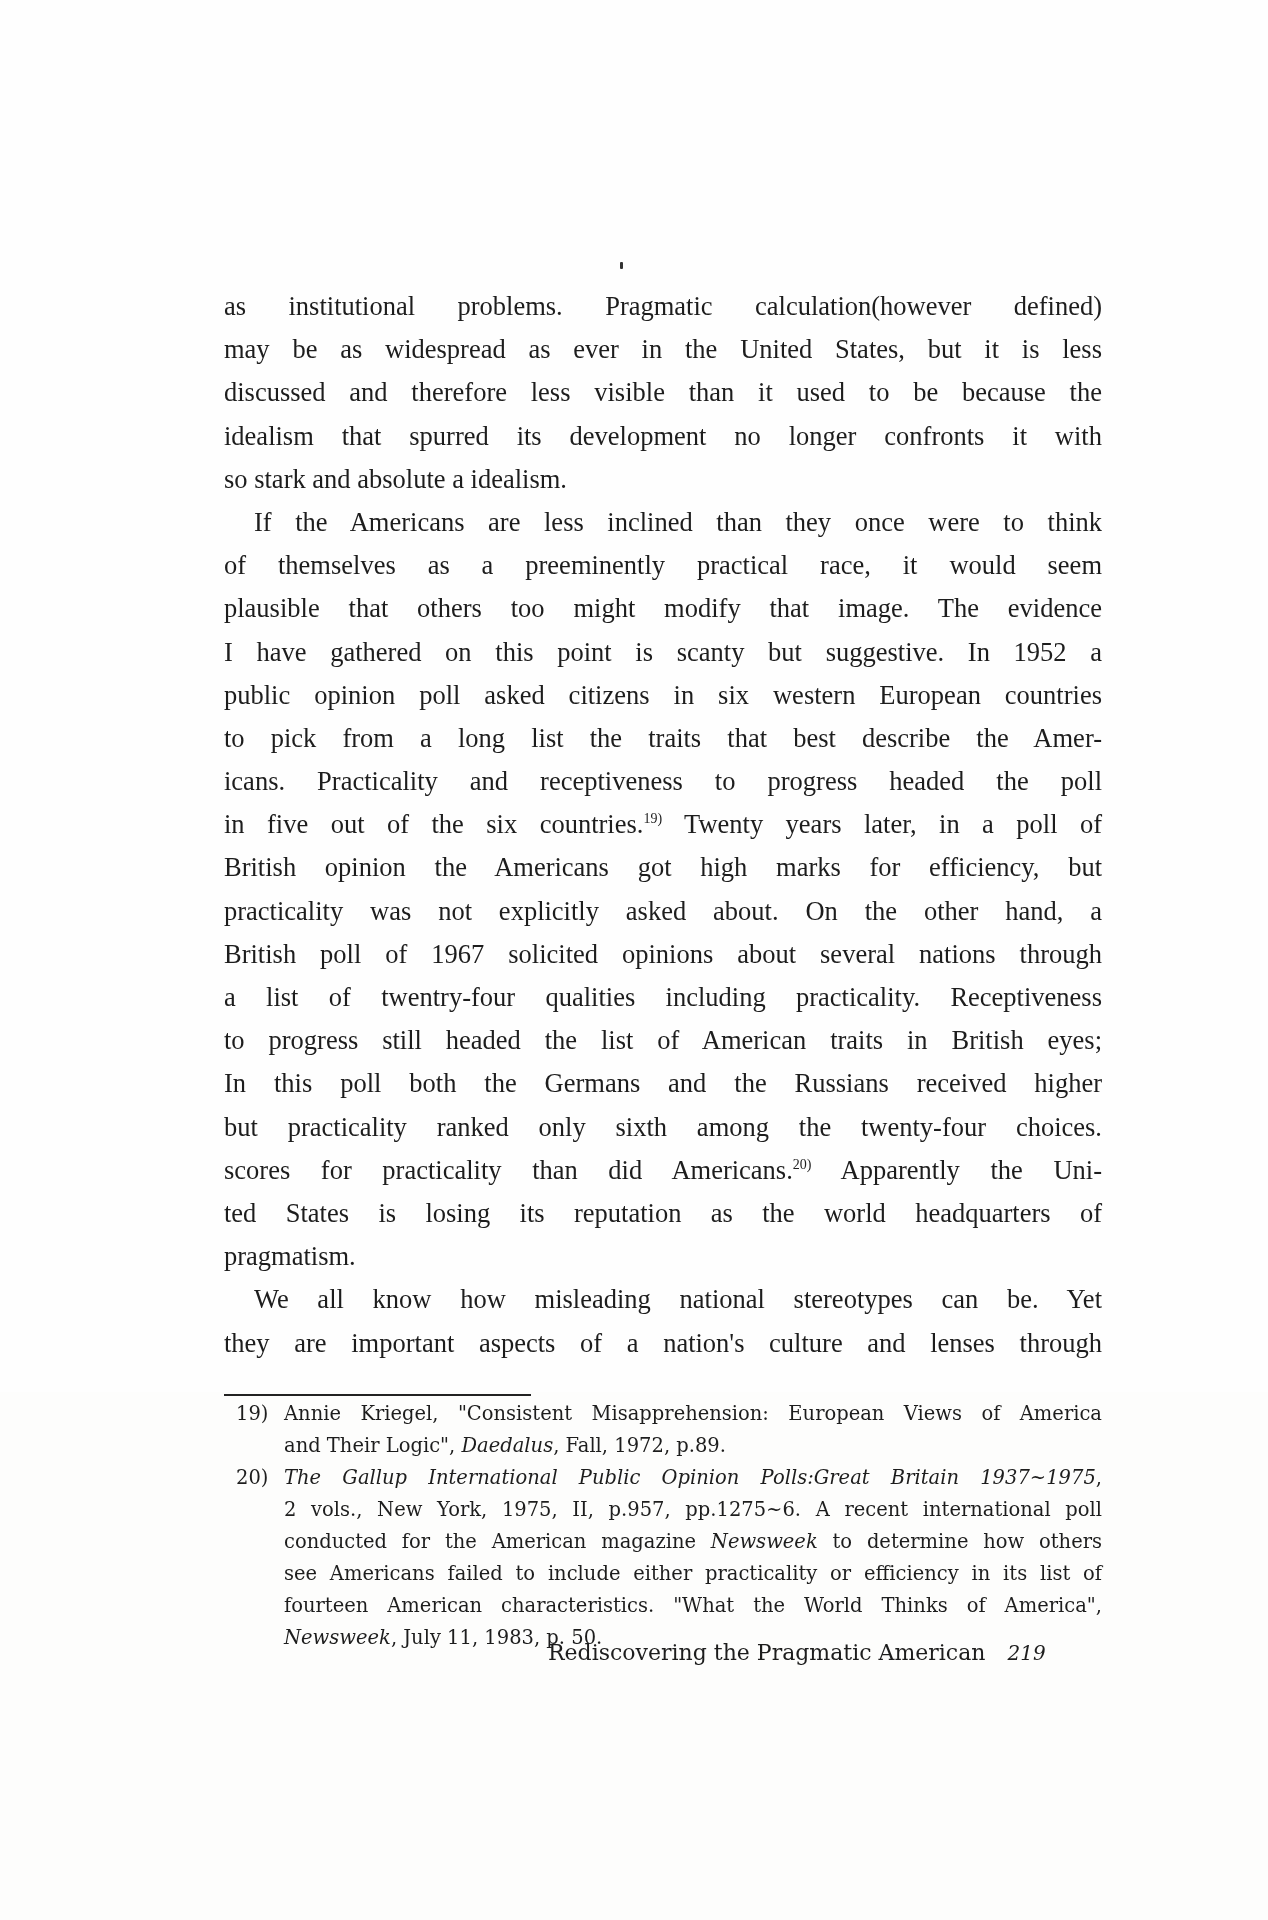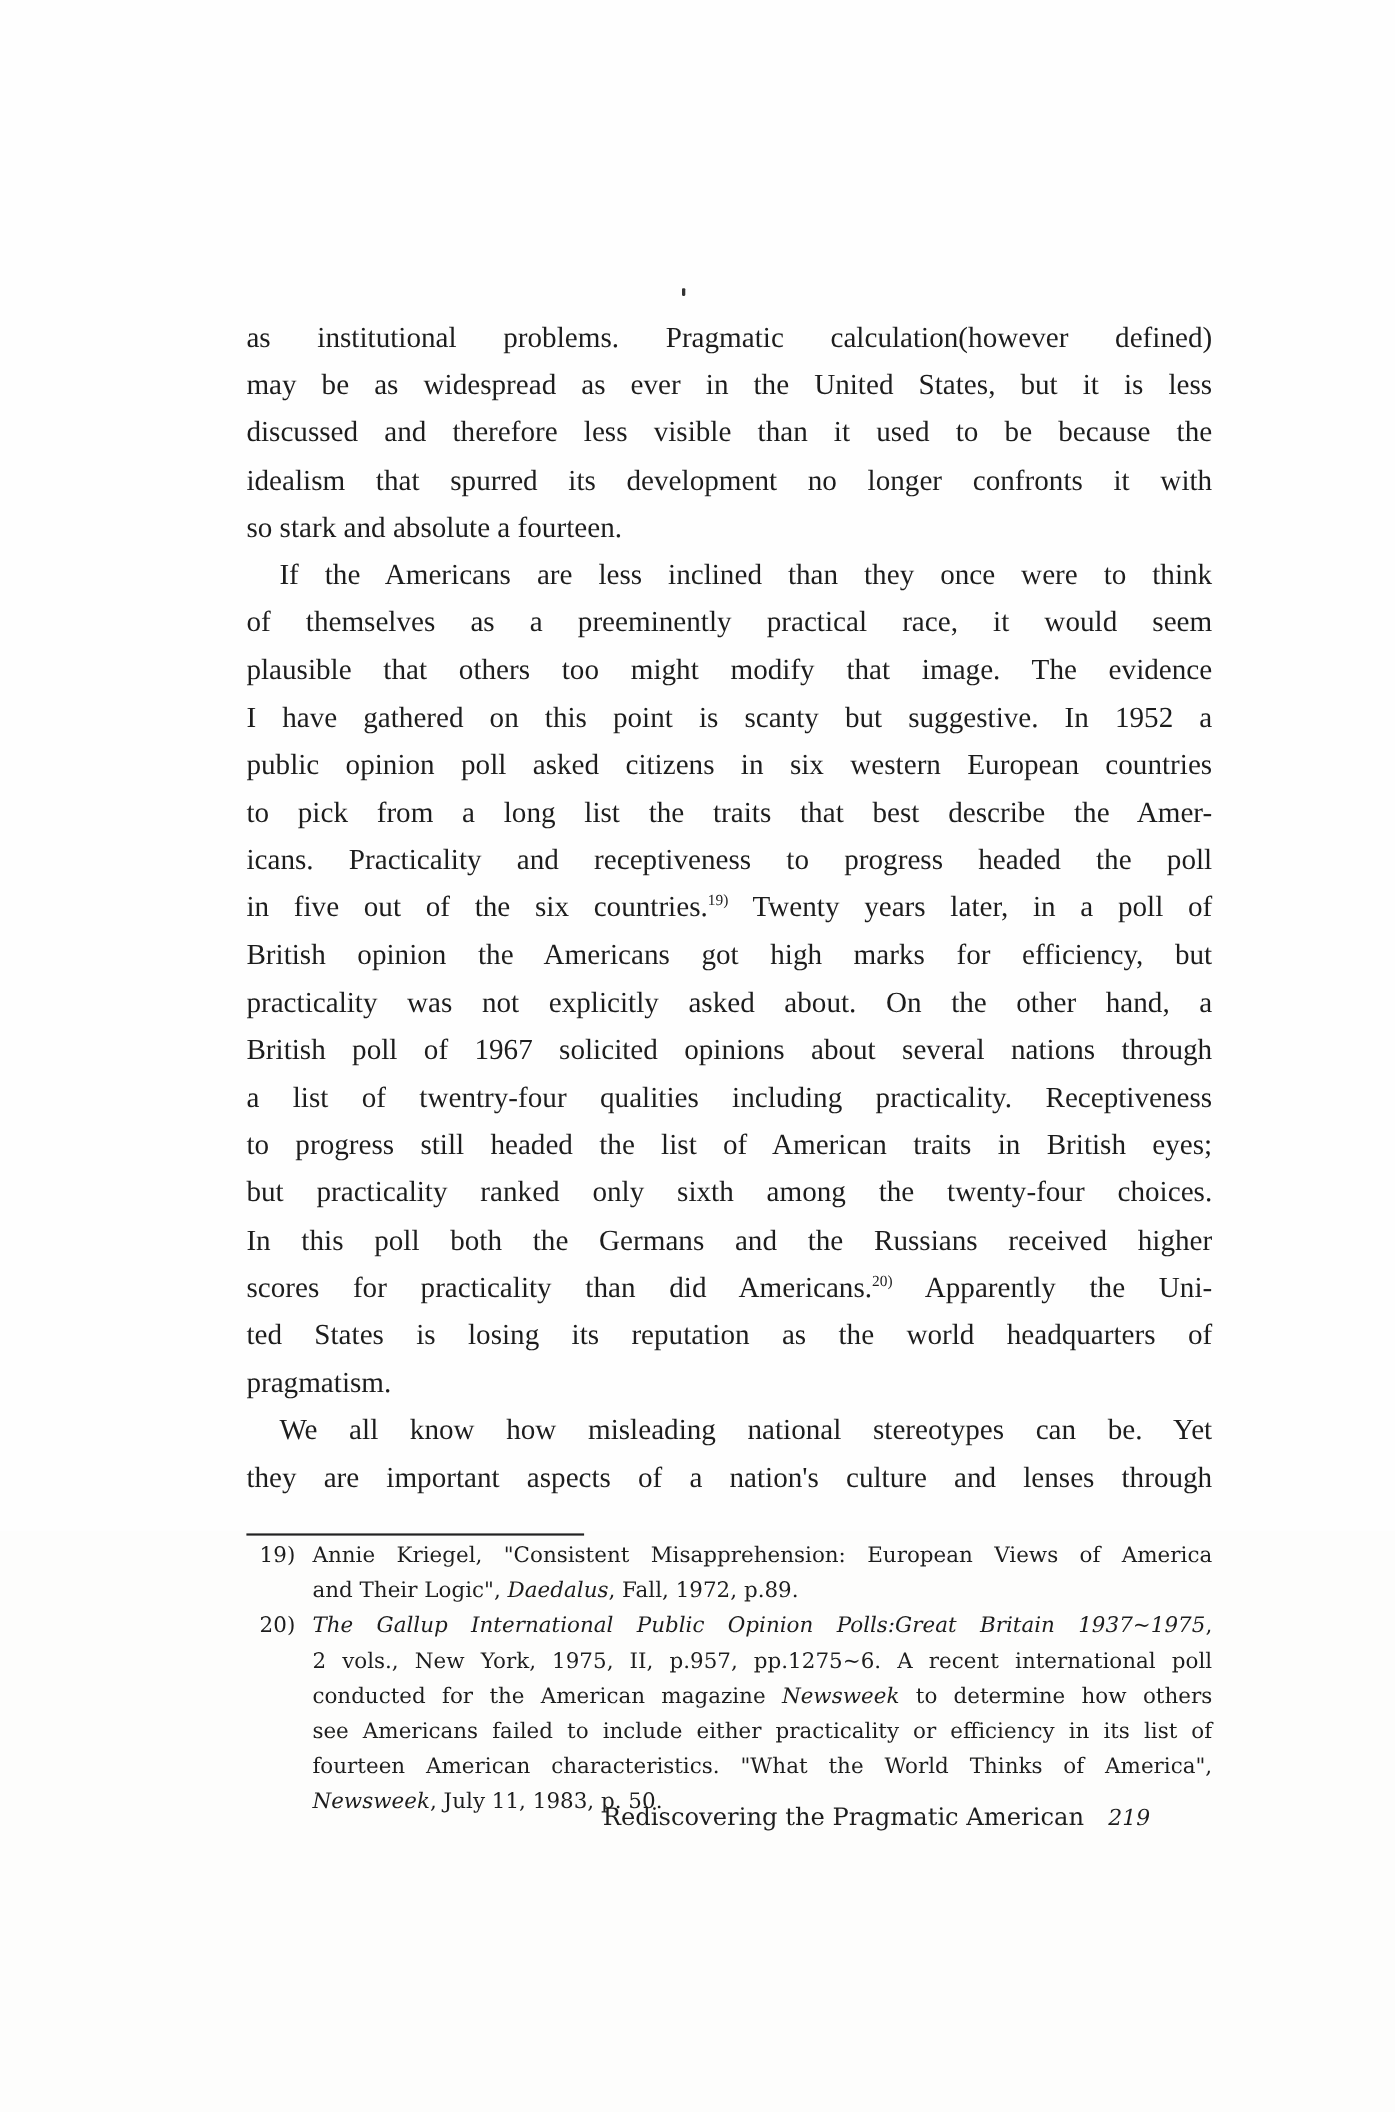--- a/index.html
+++ b/index.html
@@ -38,36 +38,36 @@
 <body>
 
 <div class="page">
   <div class="speck"></div>
 
   <div class="body-text">
     <span class="line">as institutional problems. Pragmatic calculation(however defined)</span>
     <span class="line">may be as widespread as ever in the United States, but it is less</span>
     <span class="line">discussed and therefore less visible than it used to be because the</span>
     <span class="line">idealism that spurred its development no longer confronts it with</span>
-    <span class="line last">so stark and absolute a fourteen.</span>
+    <span class="line last">so stark and absolute a idealism.</span>
     <span class="line indent">If the Americans are less inclined than they once were to think</span>
     <span class="line">of themselves as a preeminently practical race, it would seem</span>
     <span class="line">plausible that others too might modify that image. The evidence</span>
     <span class="line">I have gathered on this point is scanty but suggestive. In 1952 a</span>
     <span class="line">public opinion poll asked citizens in six western European countries</span>
     <span class="line">to pick from a long list the traits that best describe the Amer-</span>
     <span class="line">icans. Practicality and receptiveness to progress headed the poll</span>
     <span class="line"><span>in five out of the six countries.</span><sup class="fn">19)</sup><span> Twenty years later, in a poll of</span></span>
     <span class="line">British opinion the Americans got high marks for efficiency, but</span>
     <span class="line">practicality was not explicitly asked about. On the other hand, a</span>
     <span class="line">British poll of 1967 solicited opinions about several nations through</span>
     <span class="line">a list of twentry-four qualities including practicality. Receptiveness</span>
     <span class="line">to progress still headed the list of American traits in British eyes;</span>
+    <span class="line">In this poll both the Germans and the Russians received higher</span>
     <span class="line">but practicality ranked only sixth among the twenty-four choices.</span>
-    <span class="line">In this poll both the Germans and the Russians received higher</span>
     <span class="line"><span>scores for practicality than did Americans.</span><sup class="fn">20)</sup><span> Apparently the Uni-</span></span>
     <span class="line">ted States is losing its reputation as the world headquarters of</span>
     <span class="line last">pragmatism.</span>
     <span class="line indent">We all know how misleading national stereotypes can be. Yet</span>
     <span class="line">they are important aspects of a nation's culture and lenses through</span>
   </div>
 
   <div class="rule"></div>
 
   <div class="footnotes">

